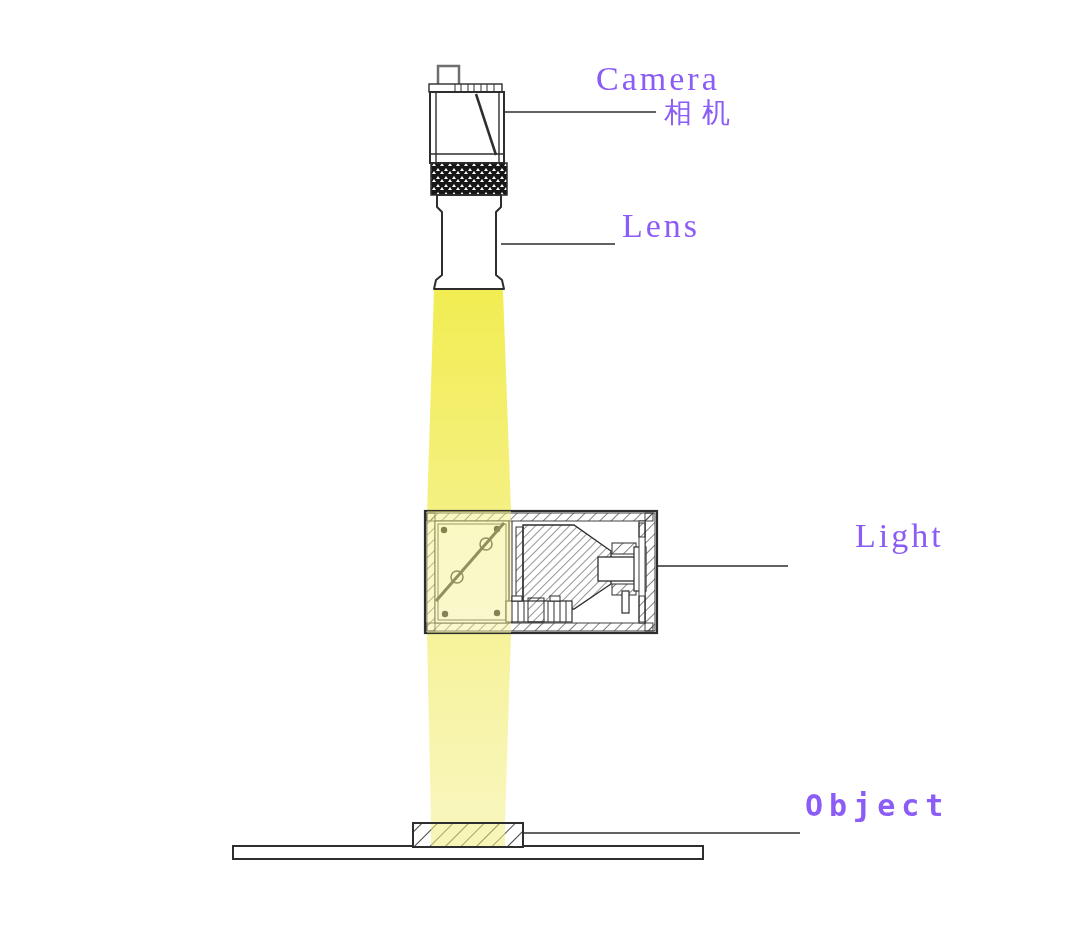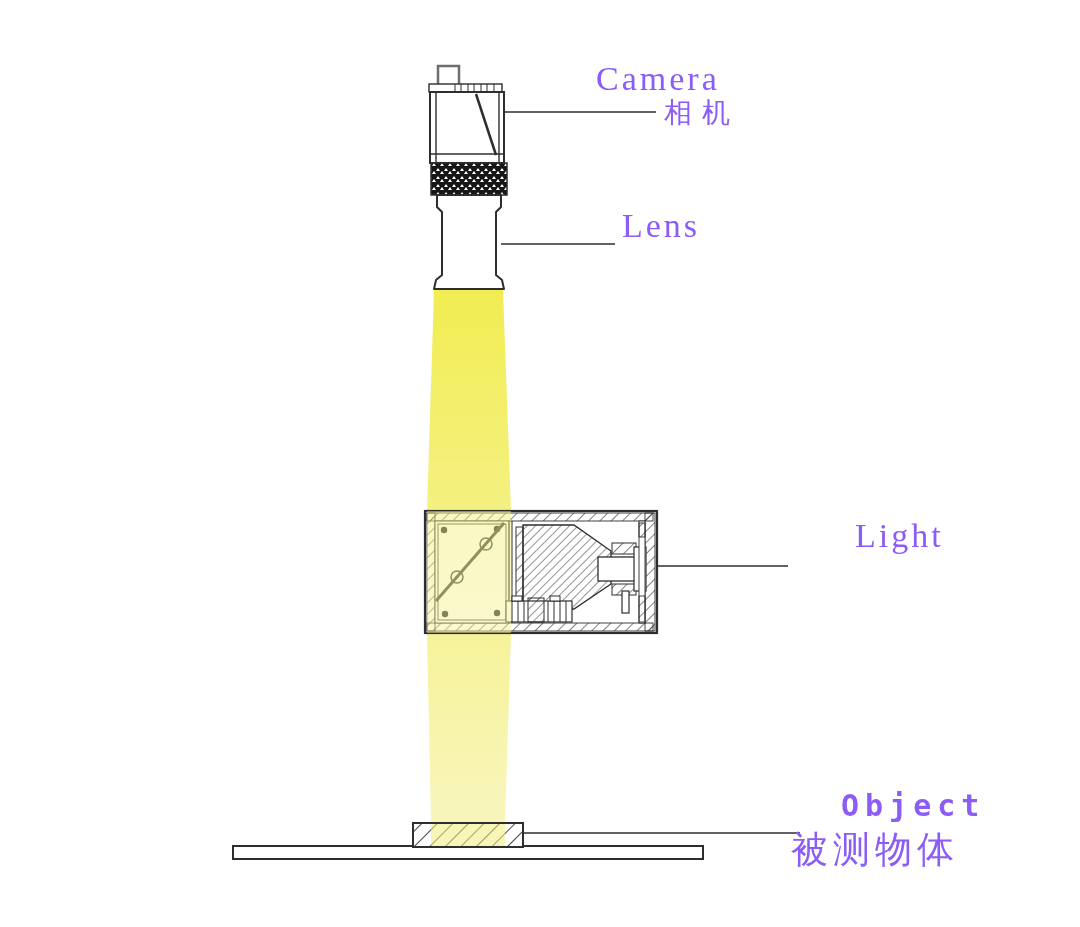--- a/index.html
+++ b/index.html
@@ -33,21 +33,21 @@
     font-size:30px;
     letter-spacing:6px;
     font-weight:600;
   }
   #camera-en{left:596px;top:62px;}
   #camera-zh{left:664px;top:99px;}
   #lens-en{left:622px;top:209px;}
   #lens-zh{left:617px;top:238px;letter-spacing:12px;}
   #light-en{left:812px;top:519px;margin-left:43px;}
   #light-zh{left:785px;top:561px;letter-spacing:8px;}
-  #object-en{left:841px;top:791px;text-align:right;}
+  #object-en{left:805px;top:791px;text-align:right;}
   #object-zh{left:791px;top:831px;font-size:37px;letter-spacing:5px;}
 </style>
 </head>
 <body>
 
 <div class="stage">
 
   <svg width="1080" height="927" viewBox="0 0 1080 927">
     <defs>
       <linearGradient id="beamGrad" gradientUnits="userSpaceOnUse" x1="468" y1="289" x2="468" y2="823">
@@ -173,15 +173,14 @@
   </svg>
 
   <div id="camera-en" class="lbl lbl-en-serif">Camera</div>
   <div id="camera-zh" class="lbl lbl-zh">相机</div>
 
   <div id="lens-en" class="lbl lbl-en-serif">Lens</div>
 
   <div id="light-en" class="lbl lbl-en-serif">Light</div>
 
   <div id="object-en" class="lbl lbl-en-mono">Object</div>
-  <div id="object-zh" class="lbl lbl-zh">被测物体</div>
 
 </div>
 
 </body></html>

